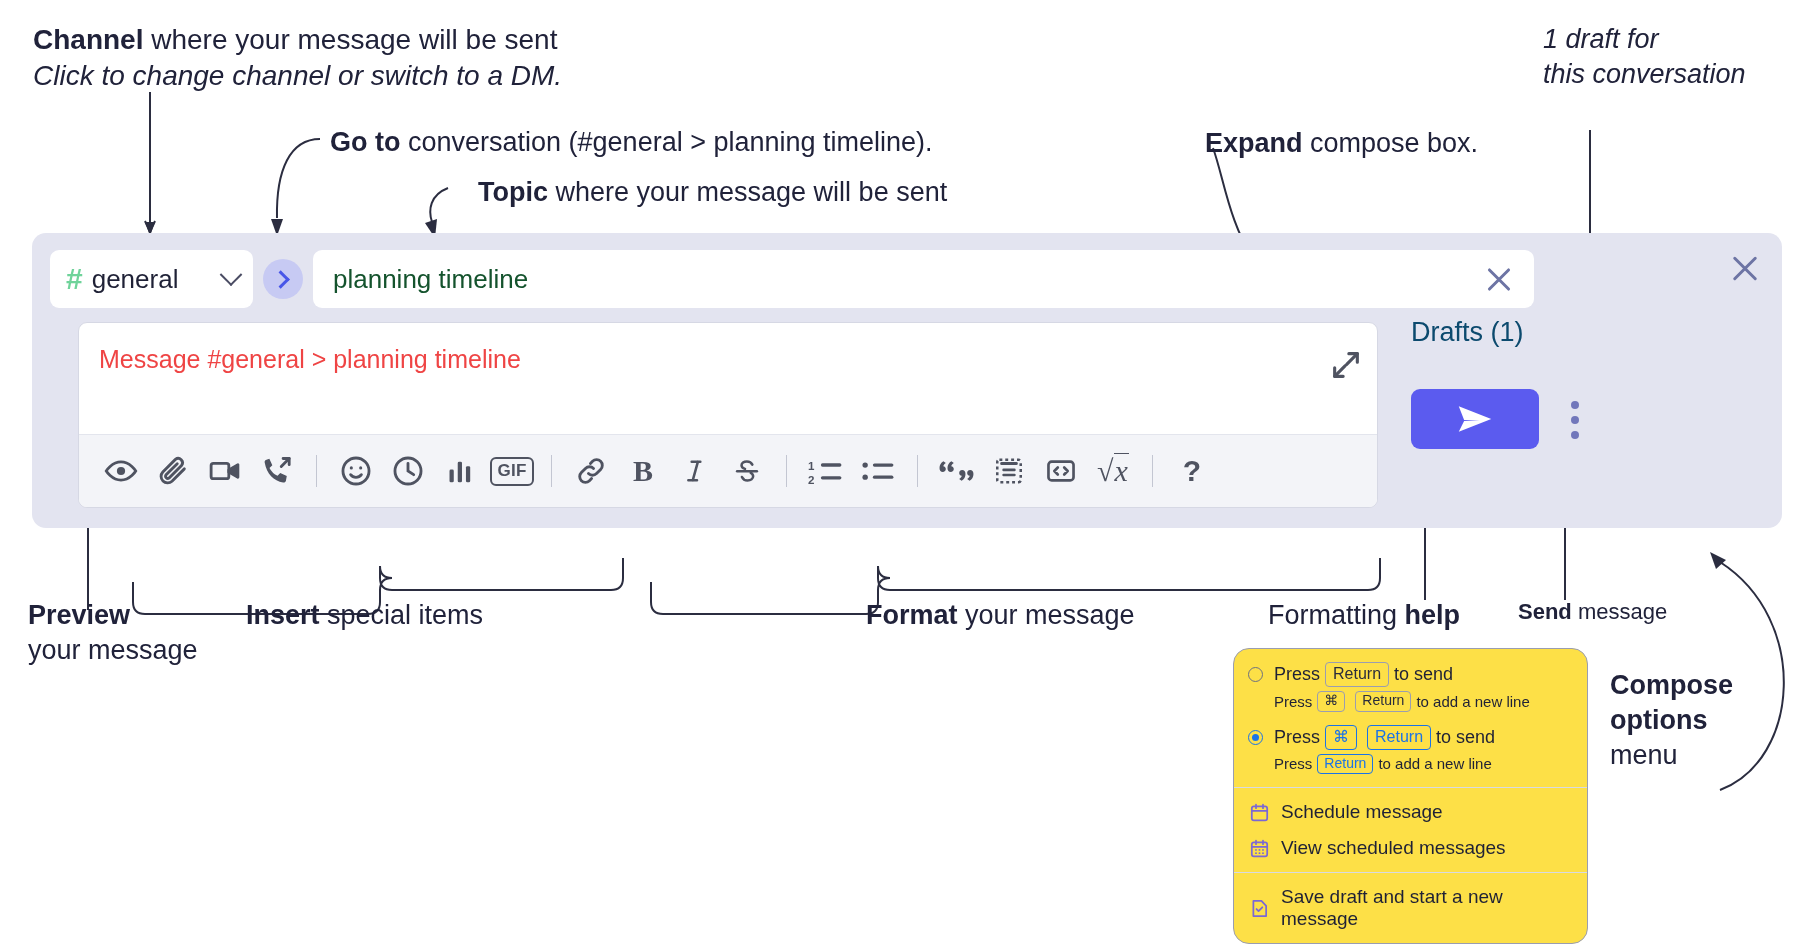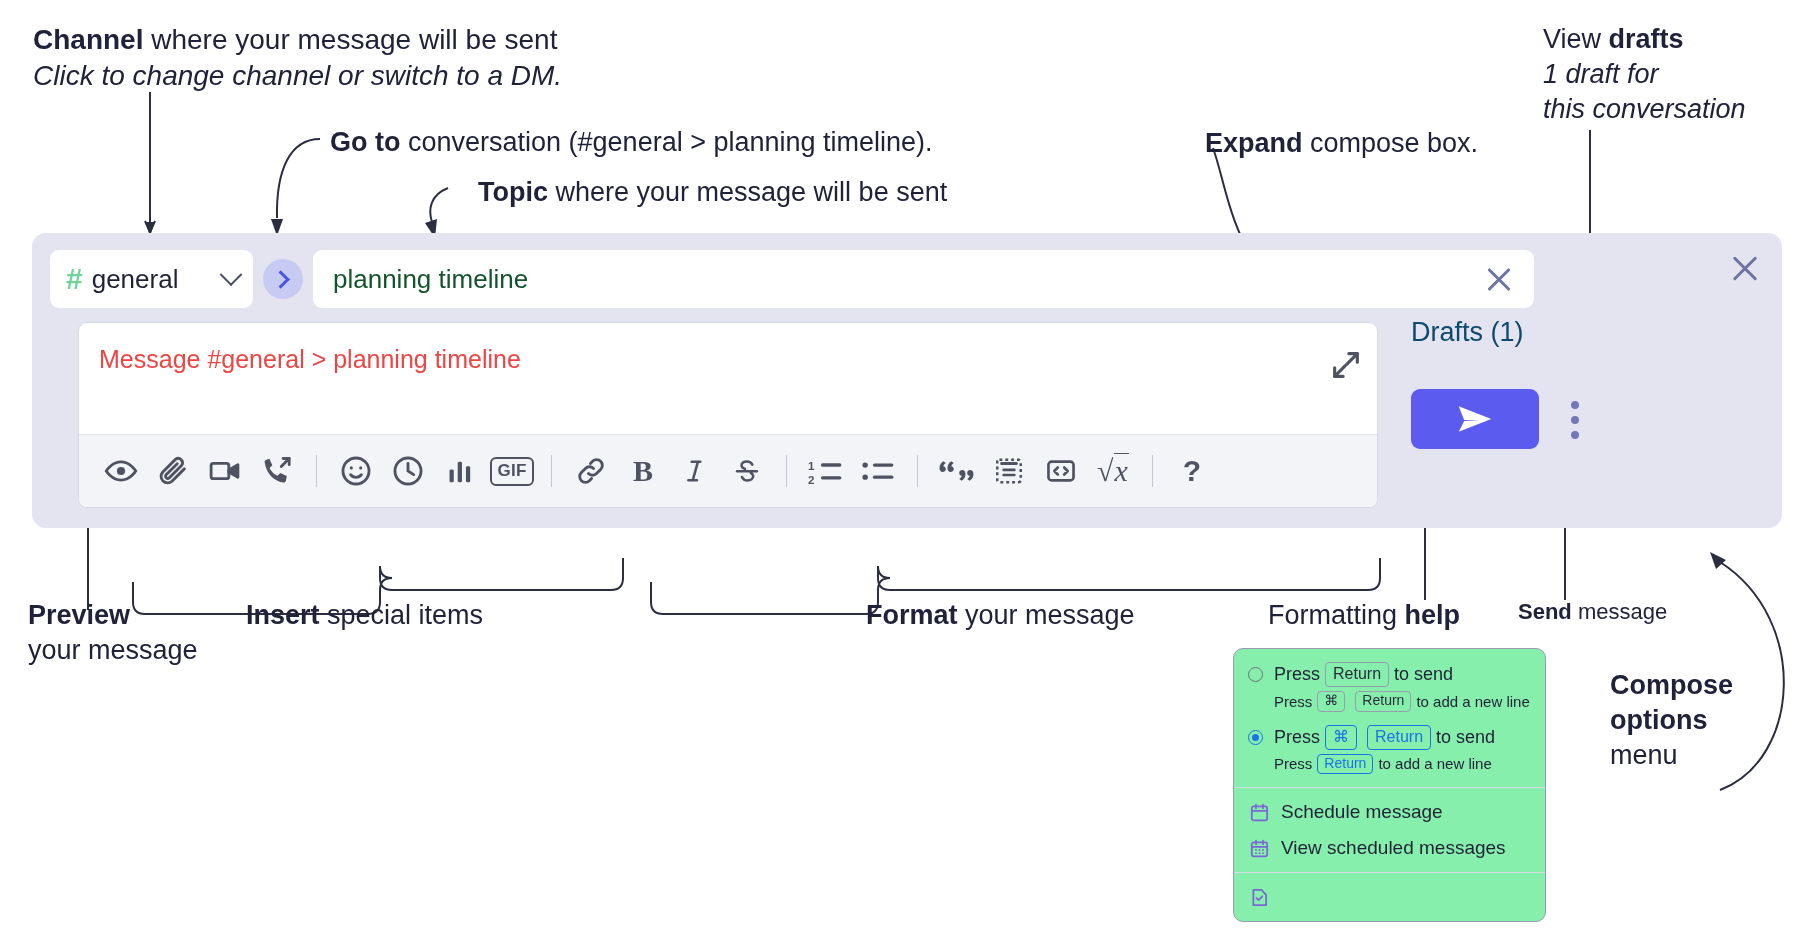--- a/index.html
+++ b/index.html
@@ -259,24 +259,24 @@
     border-radius: 2px;
   }
   #panel-close:before { transform: rotate(45deg); }
   #panel-close:after  { transform: rotate(-45deg); }
 
   
   #options-menu {
     position: absolute;
     left: 1233px;
     top: 648px;
-    width: 313px;
-    background: #86efac;
+    width: 355px;
+    background: #fde047;
     border: 1px solid #9a9db0;
-    border-radius: 10px;
+    border-radius: 16px;
     font-size: 18px;
     color: #1f2136;
     overflow: hidden;
   }
   .menu-sect { padding: 10px 0 9px; }
   .menu-divider { height: 1px; background: #d8dae3; }
   .radio-row {
     display: flex;
     align-items: center;
     padding: 3px 14px 2px;
@@ -384,21 +384,20 @@
 
 <div class="anno" style="left:478px; top:175px; font-size:27px;">
   <b>Topic</b><span> where your message will be sent</span>
 </div>
 
 <div class="anno" style="left:1205px; top:126px; font-size:27px;">
   <b>Expand</b><span> compose box.</span>
 </div>
 
 <div class="anno" style="left:1543px; top:22px; font-size:27px;">
-  <span class="ln"><span>View </span><b>drafts</b></span>
   <span class="ln"><i>1 draft for</i></span>
   <span class="ln"><i>this conversation</i></span>
 </div>
 
 <div class="anno" style="left:28px; top:598px; font-size:27px;">
   <span class="ln"><b>Preview</b></span>
   <span class="ln"><span>your message</span></span>
 </div>
 
 <div class="anno" style="left:246px; top:598px; font-size:27px;">
@@ -681,15 +680,16 @@
   <div class="menu-divider"></div>
 
   <div class="menu-sect" style="padding:6px 0;">
     <div class="menu-item">
       <span class="mi-icon">
         <svg width="21" height="21" viewBox="0 0 24 24" fill="none" stroke="#7b68d4" stroke-width="2" stroke-linecap="round" stroke-linejoin="round">
           <path d="M5 3.4h9.2L19.6 9v11.6H5z"></path>
           <path d="M8.6 12.6l2.3 2.3 4.3-4.3"></path>
         </svg>
       </span>
+      <span>Save draft and start a new message</span>
     </div>
   </div>
 </div>
 
 </body></html>

